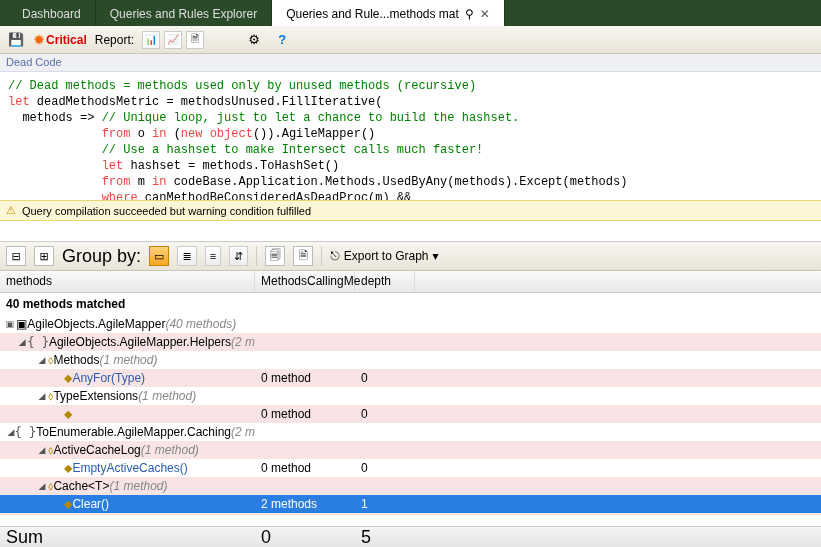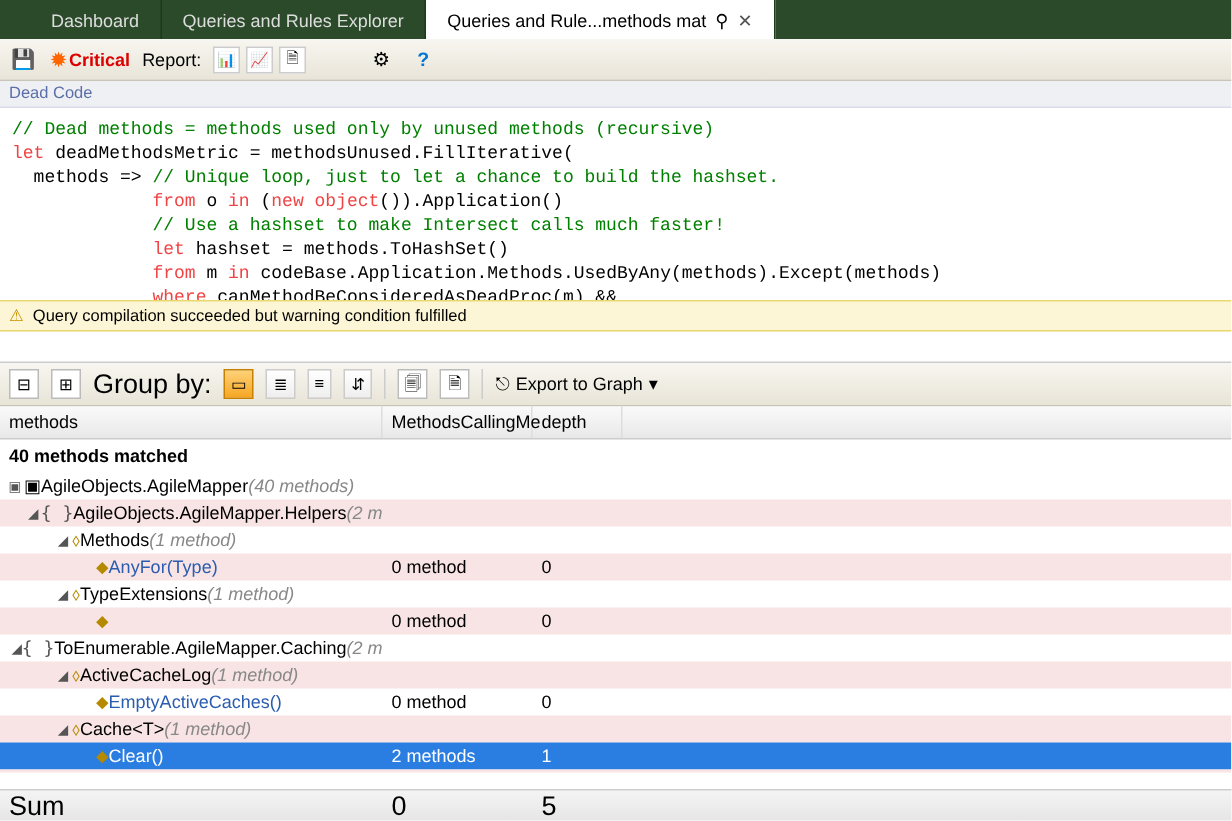--- a/index.html
+++ b/index.html
@@ -1,18 +1,18 @@
 <!DOCTYPE html>
 <html><head>
 <meta charset="utf-8">
 <style>
   * { box-sizing: border-box; margin: 0; padding: 0; }
   body { font-family: "Segoe UI", Tahoma, sans-serif; font-size: 11px; background: #fff; width: 821px; height: 547px; overflow: hidden; }
 
-  .tabbar { background: #2a4a2a; height: 26px; display: flex; align-items: stretch; padding-left: 20px; }
+  .tabbar { background: #2a4a2a; height: 26px; display: flex; align-items: stretch; padding-left: 8px; }
   .tab { padding: 5px 14px 4px 14px; color: #ddd; font-size: 12px; cursor: pointer; border-right: 1px solid #1a3a1a; display: flex; align-items: center; gap: 6px; }
   .tab.active { background: #fff; color: #000; }
   .tab .close { font-size: 12px; color: #555; }
 
   .toolbar2 { background: linear-gradient(#f8f6f0, #e8e4d8); height: 28px; border-bottom: 1px solid #c8c4b8; display: flex; align-items: center; padding: 0 6px; gap: 8px; }
   .tbtn { width: 20px; height: 20px; border: 1px solid transparent; display: inline-flex; align-items: center; justify-content: center; font-size: 13px; }
   .critical { color: #d00; font-weight: bold; font-size: 12px; display: flex; align-items: center; gap: 2px; }
   .critical .ic { color: #f60; }
   .report-lbl { font-size: 12px; color: #000; }
   .report-icons { display: inline-flex; gap: 4px; }
@@ -97,21 +97,21 @@
   <span style="width:24px"></span>
   <span class="tbtn">⚙</span>
   <span class="tbtn" style="color:#0078d4;font-weight:bold">?</span>
 </div>
 
 <div class="dead-code-hdr">Dead Code</div>
 
 <div class="code-area"><span class="c-comment">// Dead methods = methods used only by unused methods (recursive)</span>
 <span class="c-key">let</span><span> deadMethodsMetric = methodsUnused.FillIterative(</span>
 <span>  methods =&gt; </span><span class="c-comment">// Unique loop, just to let a chance to build the hashset.</span>
-<span>             </span><span class="c-key">from</span><span> o </span><span class="c-key">in</span><span> (</span><span class="c-key">new</span><span> </span><span class="c-key">object</span><span>()).Application()</span>
+<span>             </span><span class="c-key">from</span><span> o </span><span class="c-key">in</span><span> (</span><span class="c-key">new</span><span> </span><span class="c-key">object</span><span>()).AgileMapper()</span>
 <span>             </span><span class="c-comment">// Use a hashset to make Intersect calls much faster!</span>
 <span>             </span><span class="c-key">let</span><span> hashset = methods.ToHashSet()</span>
 <span>             </span><span class="c-key">from</span><span> m </span><span class="c-key">in</span><span> codeBase.Application.Methods.UsedByAny(methods).Except(methods)</span>
 <span>             </span><span class="c-key">where</span><span> canMethodBeConsideredAsDeadProc(m) &amp;&amp;</span>
 </div>
 
 <div class="warn-bar">
   <span class="warn-ic">⚠</span>
   <span>Query compilation succeeded but warning condition fulfilled</span>
 </div>

